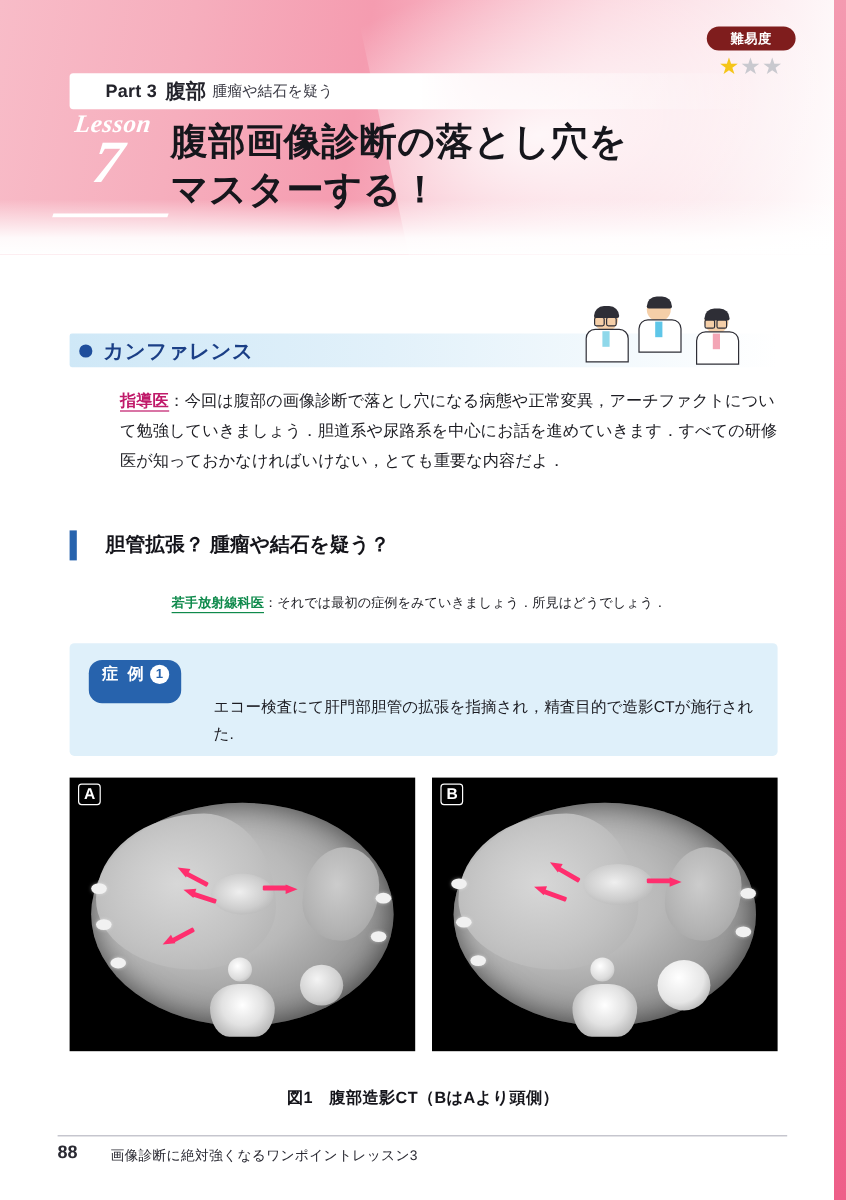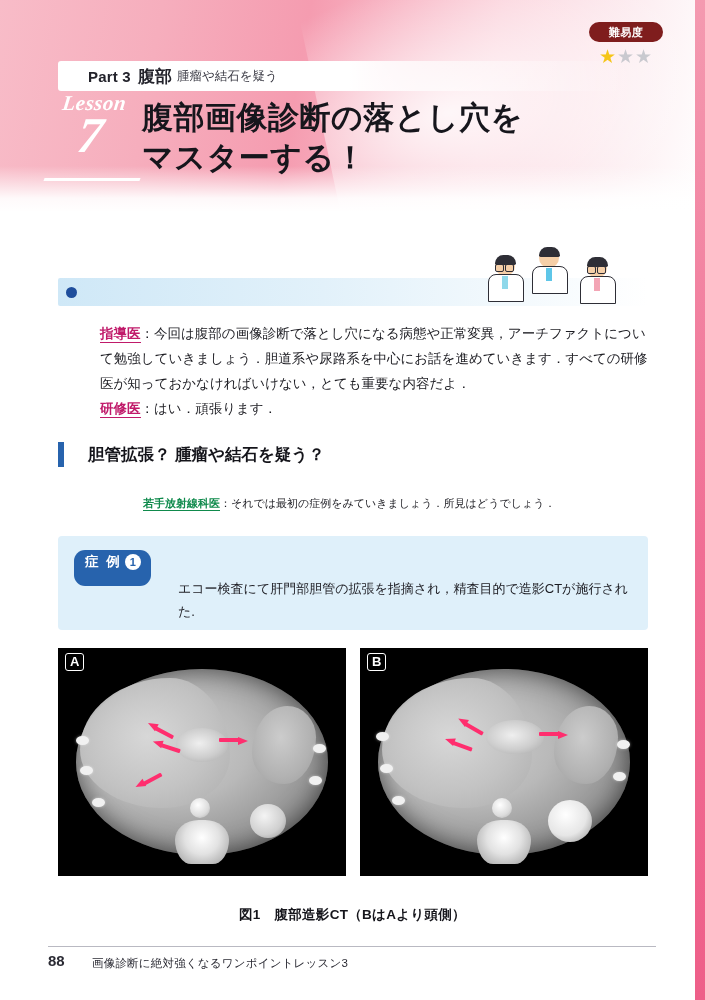--- a/index.html
+++ b/index.html
@@ -469,20 +469,21 @@
 <div class="lesson-badge">
   <span class="l-word">Lesson</span>
   <span class="l-num">7</span>
 </div>
 <div class="lesson-rule"></div>
 
 <div class="lesson-title" id="lesson-title">腹部画像診断の落とし穴を<br>マスターする！</div>
 
 <div class="conf-head">
   <span class="bullet"></span>
+  <span class="conf-title">カンファレンス</span>
 </div>
 
 <div class="doctors">
   <div class="doc d1">
     <div class="head"></div>
       <div class="hair"></div>
       <div class="body"></div>
       <div class="tie"></div>
     <div class="glasses">
         <i class="l"></i>
@@ -503,23 +504,20 @@
     <div class="glasses">
         <i class="l"></i>
         <i class="r"></i>
       </div>
   </div>
 </div>
 
 <div class="dialogue">
   <p>
     <span class="speaker">指導医</span><span>：今回は腹部の画像診断で落とし穴になる病態や正常変異，アーチファクトについて勉強していきましょう．胆道系や尿路系を中心にお話を進めていきます．すべての研修医が知っておかなければいけない，とても重要な内容だよ．</span>
-  </p>
-  <p>
-    <span class="speaker">研修医</span><span>：はい．頑張ります．</span>
   </p>
 </div>
 
 <div class="sub-head">胆管拡張？ 腫瘤や結石を疑う？</div>
 
 <div class="dialogue2">
   <p>
     <span class="speaker-g">若手放射線科医</span><span>：それでは最初の症例をみていきましょう．所見はどうでしょう．</span>
   </p>
 </div>

